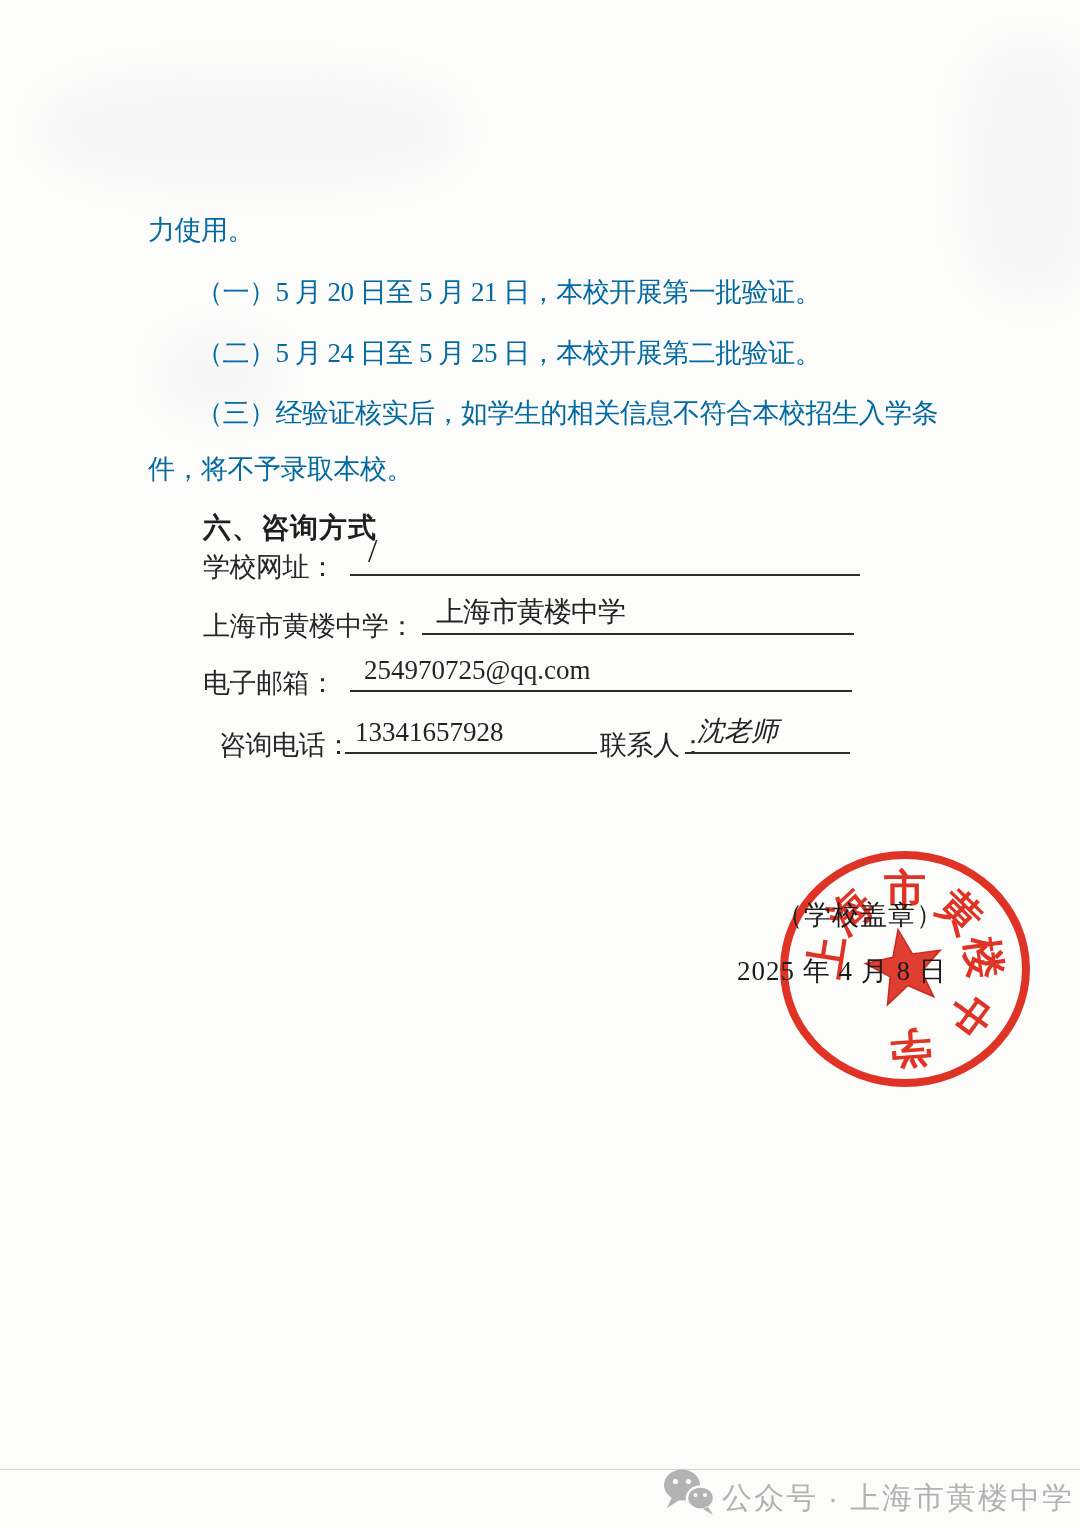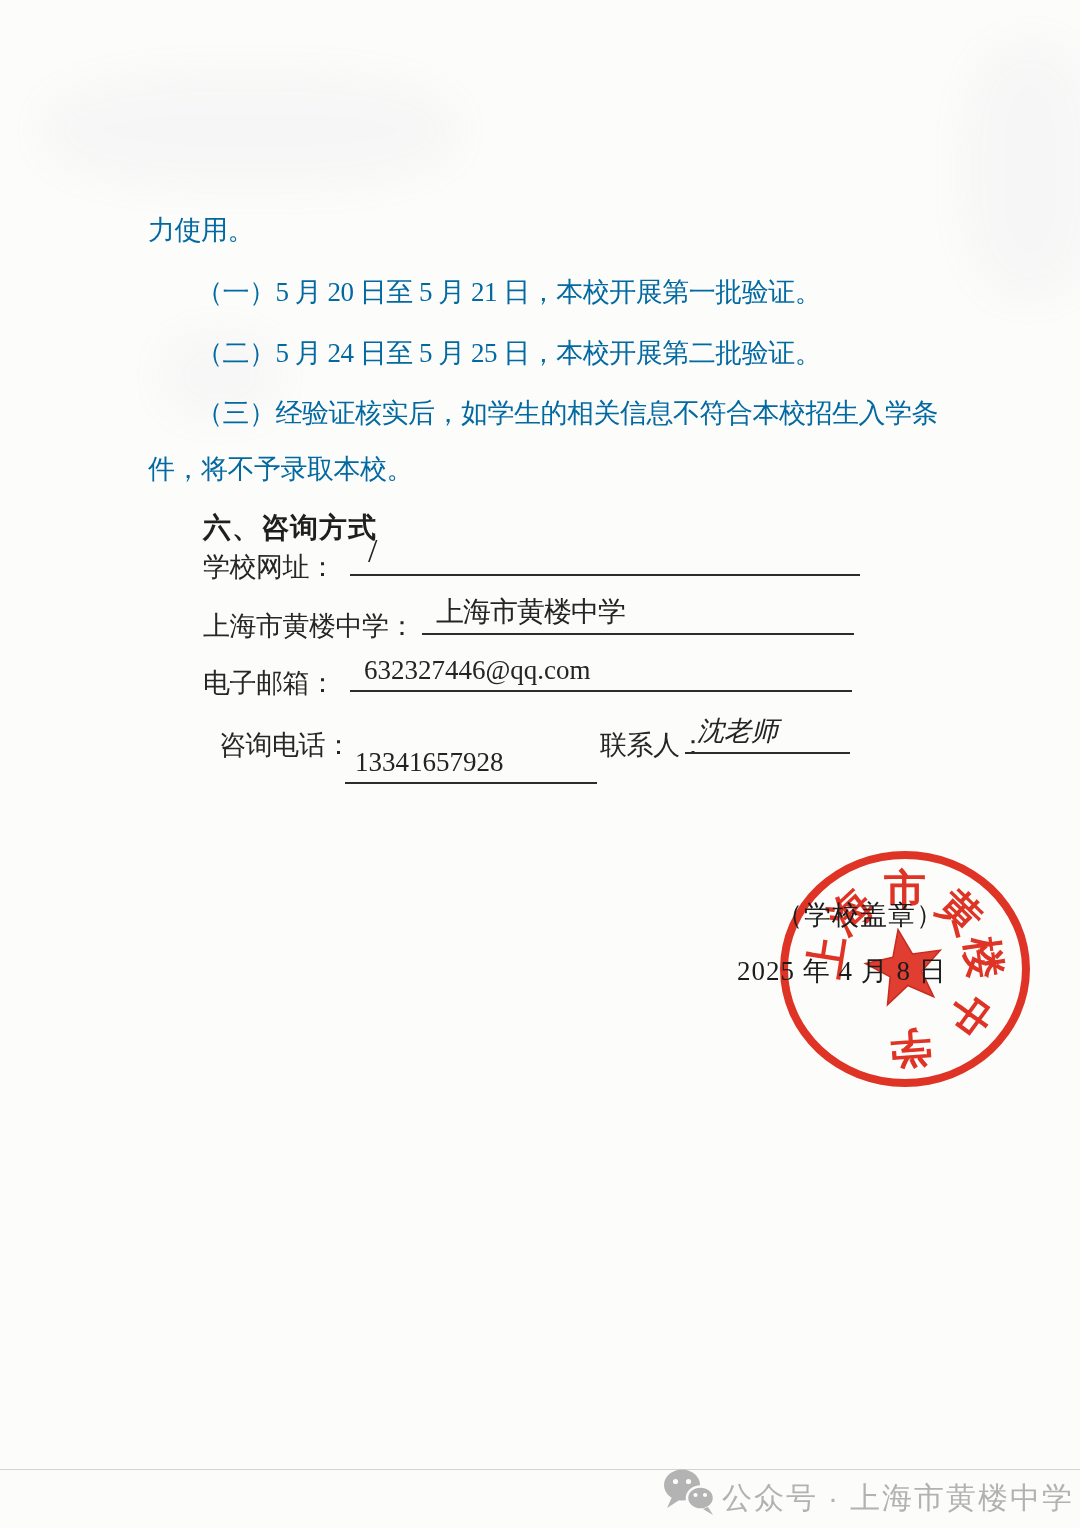--- a/index.html
+++ b/index.html
@@ -26,21 +26,21 @@
   .lab-web{left:203px;top:549px;}
   .lab-wx{left:203px;top:608px;}
   .lab-mail{left:203px;top:665px;}
   .lab-tel{left:219px;top:727px;}
   .lab-person{left:600px;top:727px;}
 
   .uline{position:absolute;border-bottom:2px solid #2c2c2c;height:45px;box-sizing:border-box;white-space:nowrap;}
   .ul-web{left:350px;top:531px;width:510px;}
   .ul-wx{left:422px;top:590px;width:432px;}
   .ul-mail{left:350px;top:647px;width:502px;}
-  .ul-tel{left:345px;top:739px;width:252px;}
+  .ul-tel{left:345px;top:709px;width:252px;}
   .ul-person{left:685px;top:709px;width:165px;}
 
   .f-value{font-size:27px;color:#242424;letter-spacing:0;display:inline-block;}
   .v-web{padding-left:18px;font-size:34px;line-height:40px;}
   .v-wx{padding-left:14px;letter-spacing:-1px;font-size:28px;line-height:44px;}
   .v-mail{padding-left:14px;font-size:27px;line-height:46px;}
   .v-tel{padding-left:10px;font-size:27px;line-height:46px;}
   .v-person{padding-left:12px;font-size:27px;line-height:44px;letter-spacing:0;font-style:italic;}
 
   .seal{
@@ -92,21 +92,21 @@
 
   <h3 class="heading">六、咨询方式</h3>
 
   <span class="f-label lab-web">学校网址：</span>
   <span class="uline ul-web"><span class="f-value v-web">/</span></span>
 
   <span class="f-label lab-wx">上海市黄楼中学：</span>
   <span class="uline ul-wx"><span class="f-value v-wx">上海市黄楼中学</span></span>
 
   <span class="f-label lab-mail">电子邮箱：</span>
-  <span class="uline ul-mail"><span class="f-value v-mail">632327446@qq.com</span></span>
+  <span class="uline ul-mail"><span class="f-value v-mail">254970725@qq.com</span></span>
 
   <span class="f-label lab-tel">咨询电话：</span>
   <span class="uline ul-tel"><span class="f-value v-tel">13341657928</span></span>
   <span class="f-label lab-person">联系人：</span>
   <span class="uline ul-person"><span class="f-value v-person">沈老师</span></span>
 
   <div class="seal">
     <span class="seal-char sc0">上</span>
     <span class="seal-char sc1">海</span>
     <span class="seal-char sc2">市</span>

